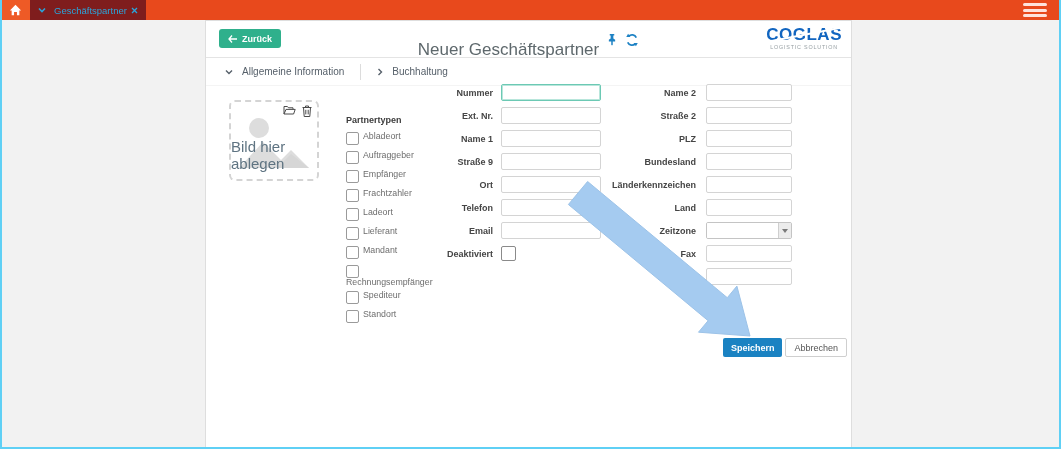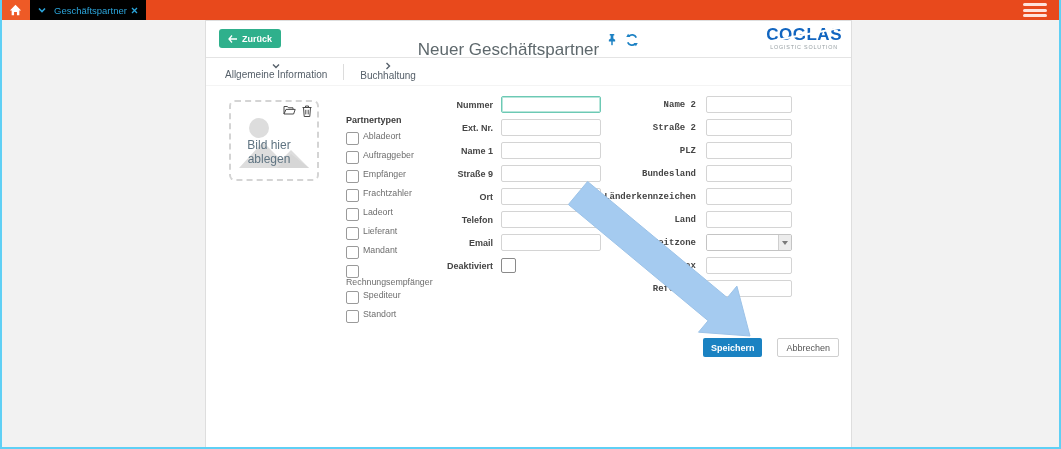--- a/index.html
+++ b/index.html
@@ -10,21 +10,21 @@
   }
   
   .frame { position:absolute; inset:0; border-left:2px solid #5fd0f5;
     border-right:2px solid #5fd0f5; border-bottom:2px solid #5fd0f5;
     pointer-events:none; z-index:60; }
   
   .topbar { position:absolute; left:0; top:0; width:1061px; height:20px;
     background:#e8491c; display:flex; align-items:stretch; z-index:10; }
   .home-btn { width:30px; height:20px; background:#ee5a26; display:flex;
     align-items:center; justify-content:center; cursor:pointer; }
-  .tab { width:116px; background:#000000; display:flex; align-items:center;
+  .tab { width:116px; background:#7f1d1d; display:flex; align-items:center;
     padding:0 8px; cursor:pointer; }
   .tab-label { color:#2ba4da; font-size:9.5px; margin-left:8px; white-space:nowrap; }
   .tab-close { margin-left:auto; display:flex; align-items:center; }
   .burger { margin-left:auto; margin-right:14px; align-self:center; cursor:pointer; }
   .burger div { width:24px; height:3px; background:rgba(255,240,235,.92);
     border-radius:2px; margin:2.5px 0; }
   
   .card { position:absolute; left:205px; top:20px; width:647px; height:429px;
     background:#ffffff; border:1px solid #dedede; border-bottom:none; z-index:5; }
   .card-header { position:relative; height:37px; border-bottom:1px solid #e4e4e4; }
@@ -37,62 +37,62 @@
   .hicon { display:flex; align-items:center; cursor:pointer; }
   .logo { position:absolute; right:9px; top:5px; text-align:center; line-height:1; }
   .logo-main { font-size:17px; font-weight:bold; color:#1165c0; letter-spacing:.5px;
     position:relative; }
   .logo-swoosh { position:absolute; left:-4px; top:8px; width:82px; height:2px;
     background:#fff; transform:rotate(-11deg); pointer-events:none; }
   .logo-sub { font-size:5.4px; color:#98a0a4; letter-spacing:.8px; margin-top:2px; }
   
   .accordion { height:28px; display:flex; align-items:center; padding-left:13px;
     border-bottom:1px solid #f4f4f4; }
-  .acc-item { display:flex; align-items:center; cursor:pointer;
-    font-size:10px; color:#56606a; padding:0 6px;flex-direction:column; }
+  .acc-item { display:flex; align-items:center; gap:9px; cursor:pointer;
+    font-size:10px; color:#56606a; padding:0 6px; }
   .acc-divider { width:1px; height:16px; background:#dcdcdc; margin:0 10px; }
   
   .dropzone { position:absolute; left:23px; top:79px; width:90px; height:81px;
     border:2px dashed #d4d4d4; border-radius:6px; cursor:pointer; }
   .dz-icons { position:absolute; top:3px; right:5px; display:flex; gap:6px; z-index:2; }
   .dz-ph { position:absolute; left:6px; top:12px; }
-  .dz-label { position:absolute; left:0; right:10px; top:36px; text-align:center;
-    font-size:12px; color:#5f7482; z-index:2; }
+  .dz-label { position:absolute; left:0; right:10px; top:36px; text-align:left;
+    font-size:15px; color:#5f7482; z-index:2; }
   
   .ptypes { position:absolute; left:140px; top:94px; width:112px; }
   .ptypes-title { font-size:9px; font-weight:bold; color:#3d3d3d; margin-bottom:7px; }
   .ptype-row { display:flex; align-items:flex-start; gap:4px; height:13px; margin-bottom:6px; }
   .cb { appearance:none; -webkit-appearance:none; width:13px; height:13px; flex:0 0 13px;
     border:1px solid #9a9a9a; border-radius:2px; background:#fff; cursor:pointer; }
   .ptype-label { font-size:8.8px; color:#6d6d6d; line-height:9px; white-space:nowrap; }
   .ptype-wrap-label { font-size:8.8px; color:#6d6d6d; margin:-3px 0 4px 0; }
   
-  .form-col { position:absolute; top:75px; }
+  .form-col { position:absolute; top:63px; }
   .form-left  { left:225px; }
   .form-right { left:395px; }
   .frow { display:flex; align-items:center; height:17px; margin-bottom:6px; }
   .flabel { font-size:9px; font-weight:bold; color:#454545; text-align:right; white-space:nowrap; }
   .form-left  .flabel { width:62px; margin-right:8px; }
-  .form-right .flabel { width:95px; margin-right:10px;font-family:Liberation Mono, monospace; }
+  .form-right .flabel { width:95px; margin-right:10px; }
   .tinput { height:17px; border:1px solid #d4d4d4; border-radius:2px; background:#fff;
     font-size:9px; padding:0 4px; outline:none; font-family:inherit; }
   .form-left  .tinput { width:100px; }
   .form-right .tinput { width:86px; }
   .tinput.focused { border:1px solid #6cc9b4; box-shadow:0 0 0 1px #b8e6db inset; }
   .cb-big { appearance:none; -webkit-appearance:none; width:15px; height:15px;
     border:1px solid #8a8a8a; border-radius:2px; background:#fff; cursor:pointer; }
   .combo { width:86px; height:17px; border:1px solid #c4c4c4; border-radius:2px;
     background:#fff; display:flex; overflow:hidden; }
   .combo-input { flex:1; border:none; outline:none; min-width:0; font-size:9px; padding:0 3px; }
   .combo-btn { width:13px; background:#ececec; border:none; border-left:1px solid #cfcfcf;
     display:flex; align-items:center; justify-content:center; cursor:pointer; }
   .combo-arrow { width:0; height:0; border-left:3px solid transparent;
     border-right:3px solid transparent; border-top:4px solid #7a7a7a; }
   
-  .actions { position:absolute; top:317px; right:12px; display:flex; gap:15px; }
+  .actions { position:absolute; top:317px; right:4px; display:flex; gap:3px; }
   .btn-save { height:19px; padding:0 8px; background:#1a82c2; color:#fff;
     font-size:9px; font-weight:bold; border:none; border-radius:2px; cursor:pointer; }
   .btn-cancel { height:19px; padding:0 8px; background:#fff; color:#555;
     font-size:9px; border:1px solid #cfcfcf; border-radius:2px; cursor:pointer; }
   
   .arrow-overlay { position:absolute; left:0; top:0; z-index:50; pointer-events:none; }
 </style>
 </head>
 <body>
 

